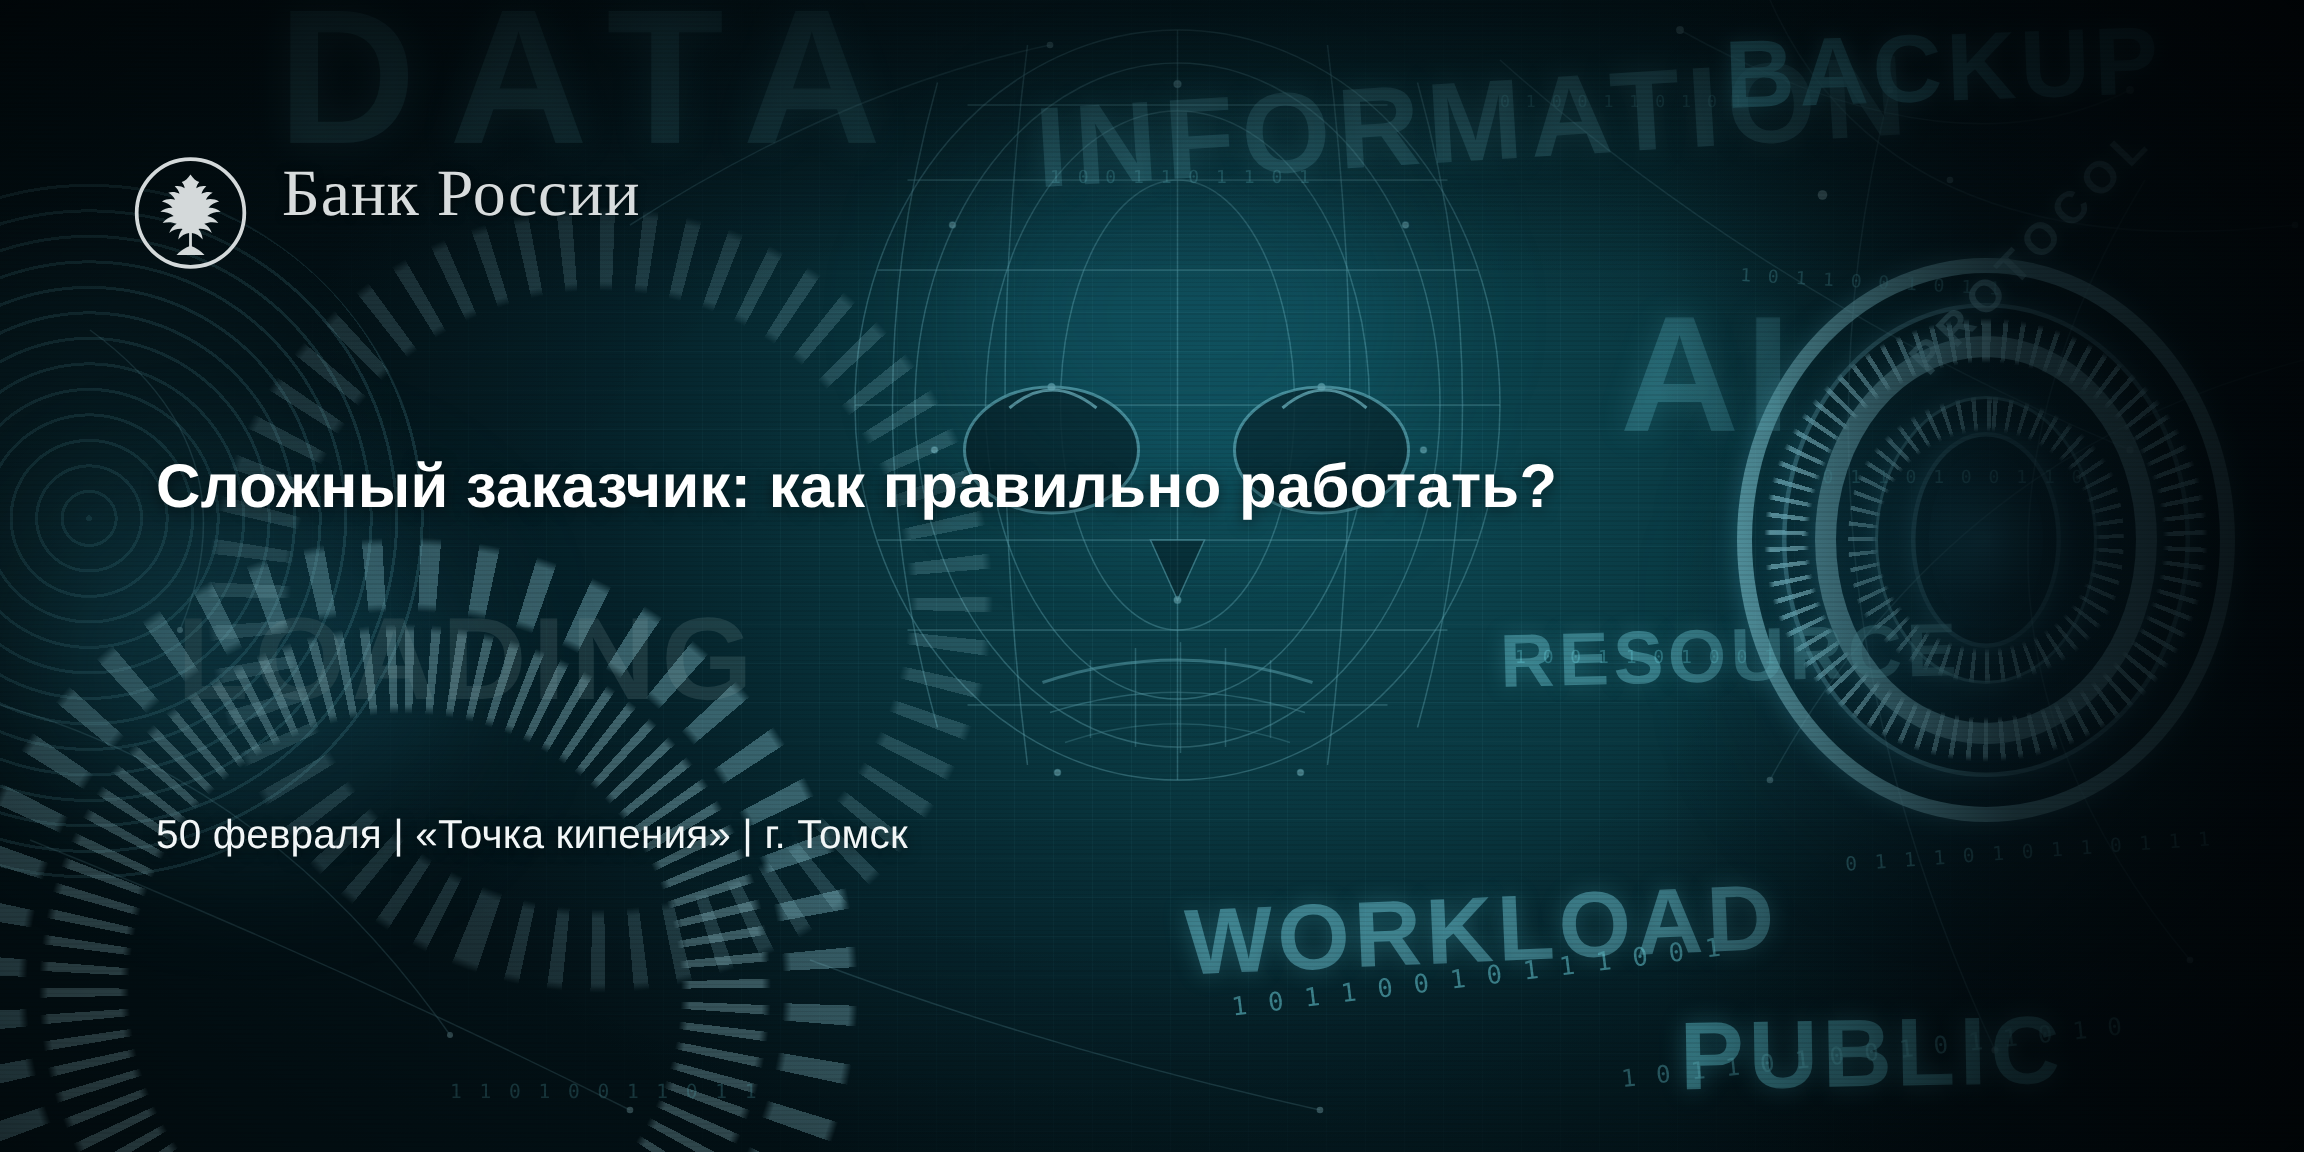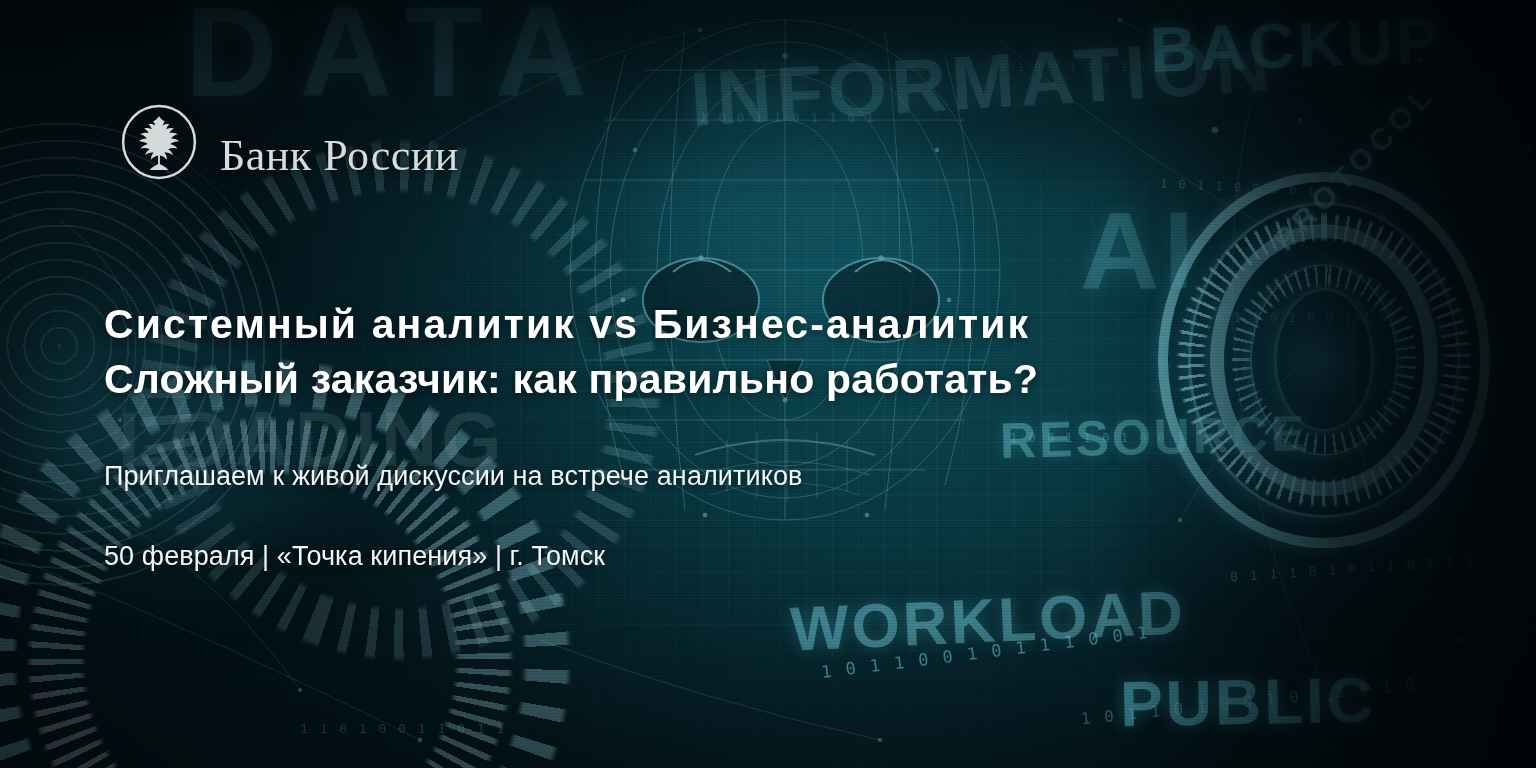--- a/index.html
+++ b/index.html
@@ -250,22 +250,22 @@
   
   .scan{
     position:absolute; inset:0; opacity:.12;
     background:repeating-linear-gradient(0deg, rgba(0,0,0,.7) 0px, rgba(0,0,0,.7) 1px, transparent 1px, transparent 3px);
   }
 
   
   .content{ position:absolute; inset:0; }
 
   .logo-row{
-    position:absolute; left:120px; top:103px;
-    display:flex; align-items:flex-end; gap:22px;
+    position:absolute; left:88px; top:103px;
+    display:flex; align-items:flex-start; gap:22px;
   }
   .logo-mark{ width:78px; height:78px; flex:0 0 78px; }
   .logo-mark svg{ width:100%; height:100%; display:block; }
   .logo-text{
     font-family:"Liberation Serif", serif;
     font-size:44px; font-weight:400;
     color:#d8dcdd; letter-spacing:.5px;
     text-shadow:0 1px 6px rgba(0,0,0,.55);
     white-space:nowrap;
   }
@@ -447,21 +447,19 @@
                      C60.5 26.6 57.5 27.2 55 28.8 C55.2 26.8 56 25 57.5 23.5
                      C54.5 22.5 52.5 20.5 50 17 Z"></path>
             <path d="M50 78 C45 80 41 82.5 38 86 L62 86 C59 82.5 55 80 50 78 Z"></path>
           </g>
         </svg>
       </span>
       <span class="logo-text">Банк России</span>
     </div>
 
     <h1 class="headline">
-      <div class="l1">Системный  аналитик  vs  Бизнес-аналитик</div>
       <div class="l2">Сложный заказчик: как правильно работать?</div>
     </h1>
 
-    <div class="subtitle">Приглашаем к живой дискуссии на встрече аналитиков</div>
     <div class="meta">50 февраля | «Точка кипения» | г. Томск</div>
 
   </div>
 </div>
 
 </body></html>

